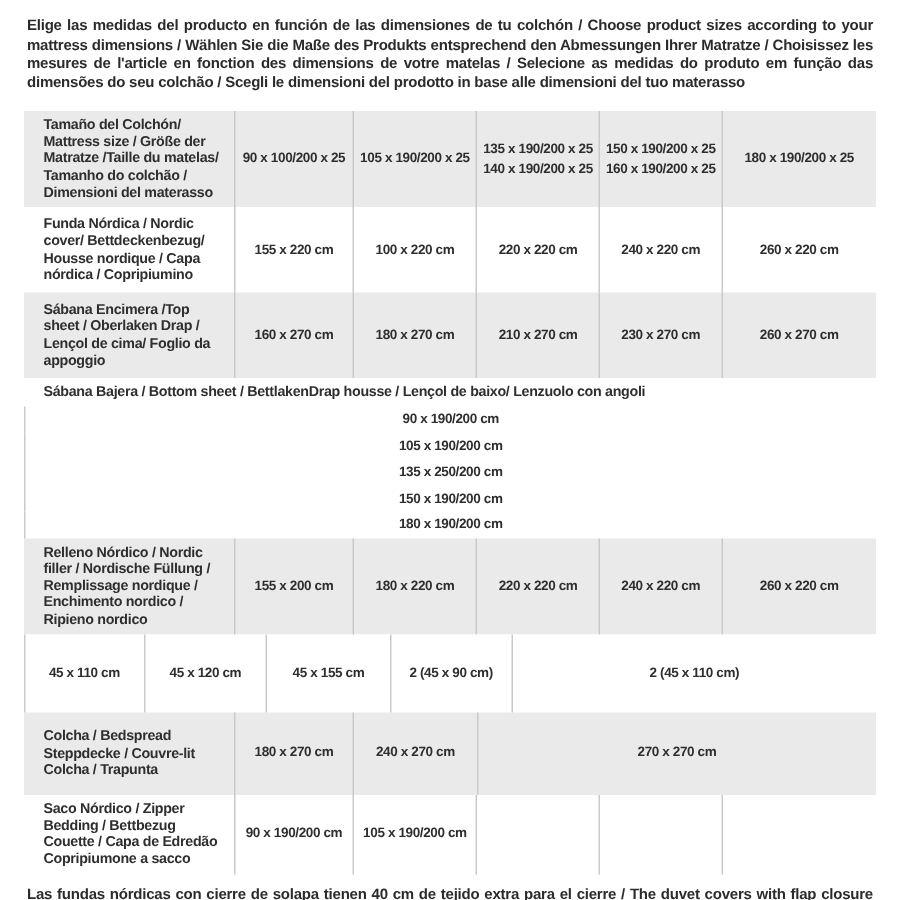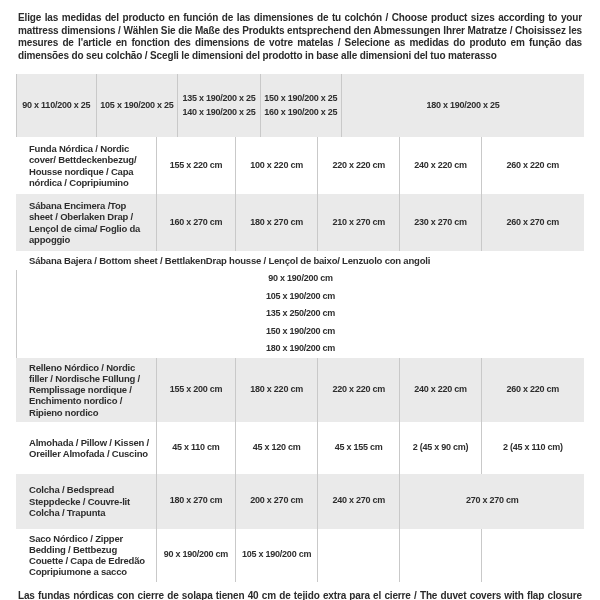--- a/index.html
+++ b/index.html
@@ -81,21 +81,22 @@
   .cell.c5 { flex: 1 1 auto; }
 </style>
 </head>
 <body>
 
 <div class="page">
   <div class="intro">Elige las medidas del producto en función de las dimensiones de tu colchón / Choose product sizes according to your mattress dimensions / Wählen Sie die Maße des Produkts entsprechend den Abmessungen Ihrer Matratze / Choisissez les mesures de l'article en fonction des dimensions de votre matelas / Selecione as medidas do produto em função das dimensões do seu colchão / Scegli le dimensioni del prodotto in base alle dimensioni del tuo materasso</div>
 
   <div class="size-table" id="size-table">
       <div class="trow">
-        <div class="cell value c1">90 x 110/200 x 25</div>
+        <div class="cell label">Tamaño del Colchón/ Mattress size / Größe der Matratze /Taille du matelas/ Tamanho do colchão / Dimensioni del materasso</div>
+        <div class="cell value c1">90 x 100/200 x 25</div>
         <div class="cell value c2">105 x 190/200 x 25</div>
         <div class="cell value c3">135 x 190/200 x 25
 140 x 190/200 x 25</div>
         <div class="cell value c4">150 x 190/200 x 25
 160 x 190/200 x 25</div>
         <div class="cell value c5">180 x 190/200 x 25</div>
       </div>
       <div class="trow">
         <div class="cell label">Funda Nórdica /  Nordic cover/ Bettdeckenbezug/ Housse nordique  / Capa nórdica / Copripiumino</div>
         <div class="cell value c1">155 x 220 cm</div>
@@ -122,31 +123,29 @@
       </div>
       <div class="trow">
         <div class="cell label">Relleno Nórdico / Nordic filler / Nordische Füllung / Remplissage nordique / Enchimento nordico / Ripieno nordico</div>
         <div class="cell value c1">155 x 200 cm</div>
         <div class="cell value c2">180 x 220 cm</div>
         <div class="cell value c3">220 x 220 cm</div>
         <div class="cell value c4">240 x 220 cm</div>
         <div class="cell value c5">260 x 220 cm</div>
       </div>
       <div class="trow">
-        <div class="cell label">Almohada  / Pillow / Kissen / Oreiller Almofada / Cuscino</div>
         <div class="cell value c1">45 x 110 cm</div>
         <div class="cell value c2">45 x 120 cm</div>
         <div class="cell value c3">45 x 155 cm</div>
         <div class="cell value c4">2 (45 x 90 cm)</div>
         <div class="cell value c5">2 (45 x 110 cm)</div>
       </div>
       <div class="trow">
         <div class="cell label">Colcha / Bedspread Steppdecke / Couvre-lit Colcha / Trapunta</div>
         <div class="cell value c1">180 x 270 cm</div>
-        <div class="cell value c2">200 x 270 cm</div>
         <div class="cell value c3">240 x 270 cm</div>
         <div class="cell value c5">270 x 270 cm</div>
       </div>
       <div class="trow">
         <div class="cell label">Saco Nórdico / Zipper Bedding / Bettbezug Couette  / Capa de Edredão Copripiumone a sacco</div>
         <div class="cell value c1">90 x 190/200 cm</div>
         <div class="cell value c2">105 x 190/200 cm</div>
         <div class="cell value c3"></div>
         <div class="cell value c4"></div>
         <div class="cell value c5"></div>

